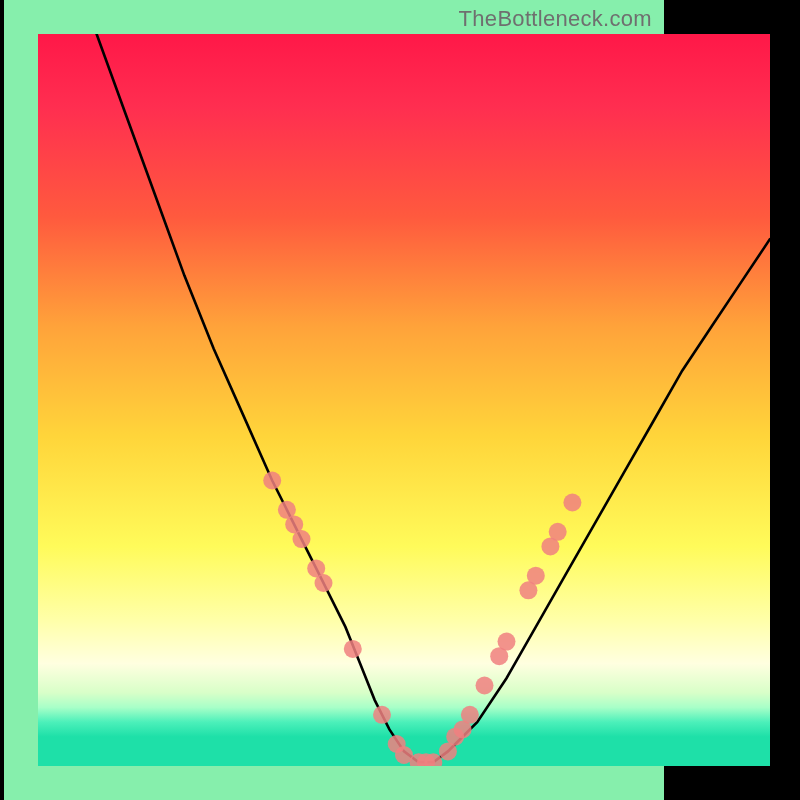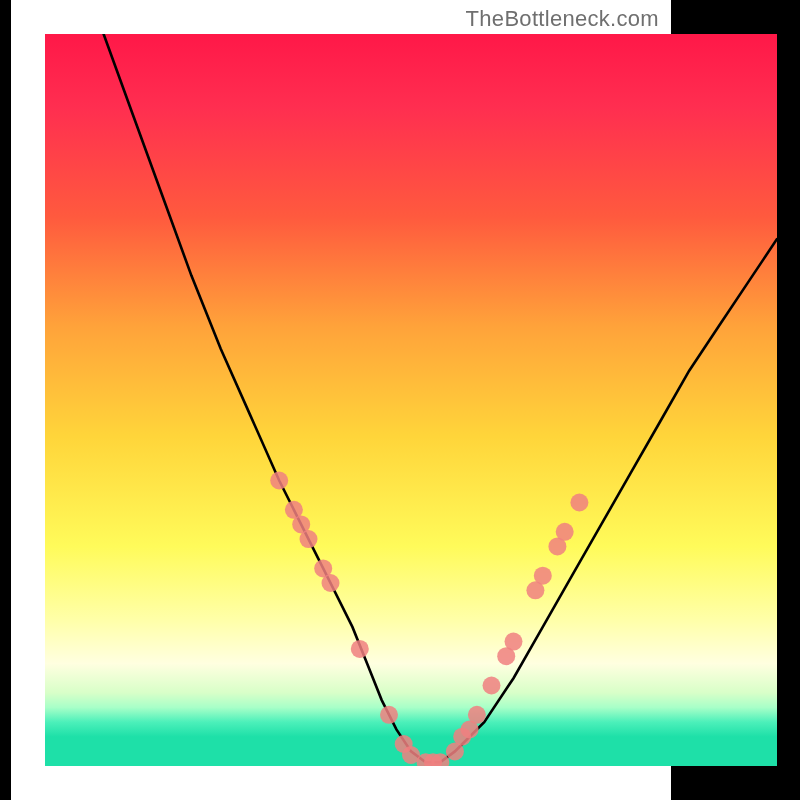--- a/index.html
+++ b/index.html
@@ -7,24 +7,24 @@
     padding: 0;
     width: 800px;
     height: 800px;
     overflow: hidden;
     background: #000;
     font-family: Arial, Helvetica, sans-serif;
   }
   .frame {
     position: absolute;
     top: 0;
-    left: 11px;
+    left: 4px;
     width: 660px;
     height: 800px;
-    background: #ffffff;
+    background: #86efac;
   }
   .plot {
     position: absolute;
     top: 34px;
     left: 34px;
     width: 732px;
     height: 732px;
     
     background:
       linear-gradient(to bottom,

